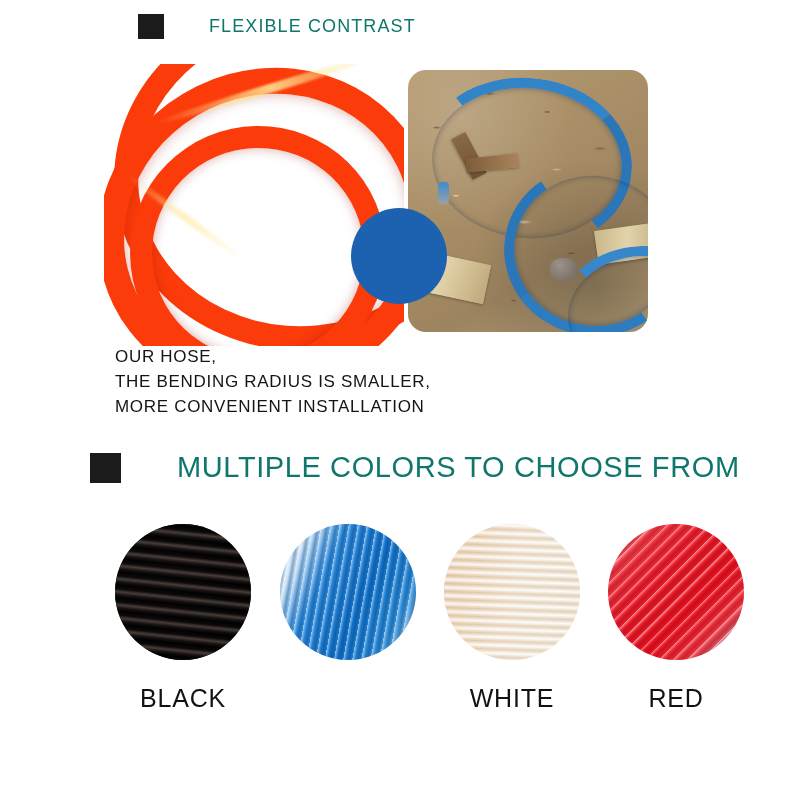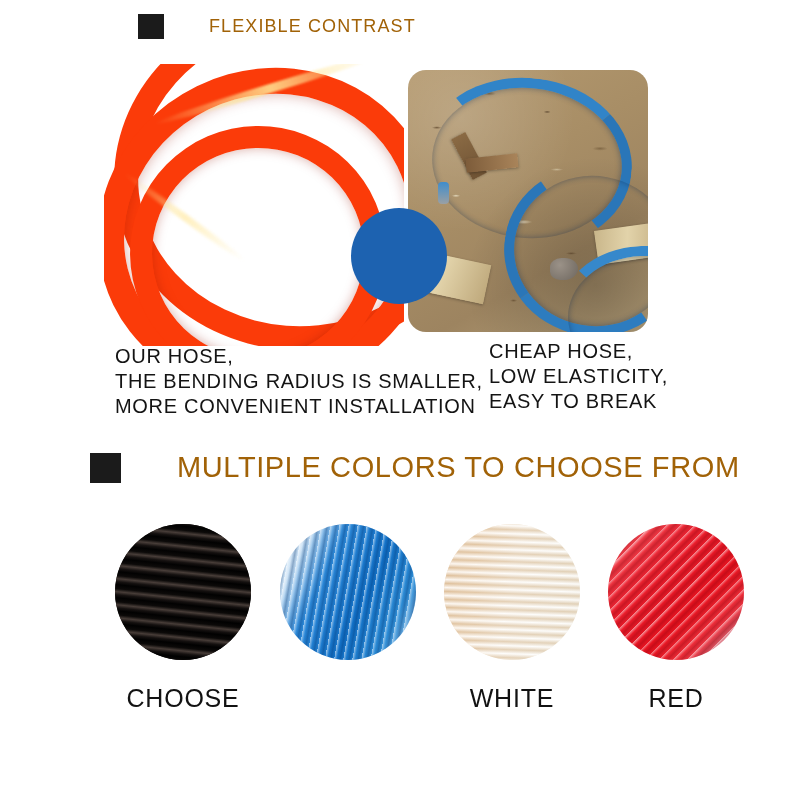--- a/index.html
+++ b/index.html
@@ -30,21 +30,21 @@
     align-items: center;
   }
   .heading-marker {
     background: #1b1b1b;
     flex: 0 0 auto;
   }
   .heading-text {
     white-space: nowrap;
     letter-spacing: 1.2px;
     font-weight: 400;
-    color: #a16207;
+    color: #0f766e;
   }
 
   #heading-flexible {
     left: 138px;
     top: 14px;
   }
   #heading-flexible .heading-marker {
     width: 26px;
     height: 25px;
   }
@@ -253,21 +253,21 @@
     top: 112px;
     width: 11px;
     height: 22px;
     border-radius: 4px;
     background: linear-gradient(180deg, #3f8dcc, #9aa0a4);
   }
 
   
   .caption {
     position: absolute;
-    font-size: 20px;
+    font-size: 17px;
     line-height: 25px;
     letter-spacing: 0.7px;
     color: #141414;
     white-space: pre;
   }
   #caption-our {
     left: 115px;
     top: 344px;
   }
   #caption-cheap {
@@ -383,36 +383,33 @@
       <div class="blue-hose bh-2"></div>
       <div class="blue-hose bh-3"></div>
       <div class="bh-tip"></div>
     </div>
   </div>
 
   <div class="caption" id="caption-our">OUR HOSE,
 THE BENDING RADIUS IS SMALLER,
 MORE CONVENIENT INSTALLATION</div>
 
-  <div class="caption" id="caption-cheap">CHEAP HOSE,
-LOW ELASTICITY,
-EASY TO BREAK</div>
 
   <div class="section-heading" id="heading-colors">
     <span class="heading-marker"></span>
     <span class="heading-text">MULTIPLE COLORS TO CHOOSE FROM</span>
   </div>
 
   <div class="swatch-row">
 
     <div class="swatch-cell" id="swatch-cell-0">
       <div class="swatch-circle" id="swatch-0">
         <div class="ribs"></div>
       </div>
-      <div class="swatch-label">CHOOSE</div>
+      <div class="swatch-label">BLACK</div>
     </div>
 
     <div class="swatch-cell" id="swatch-cell-1">
       <div class="swatch-circle" id="swatch-1">
         <div class="ribs"></div>
       </div>
     </div>
 
     <div class="swatch-cell" id="swatch-cell-3">
       <div class="swatch-circle" id="swatch-3">

